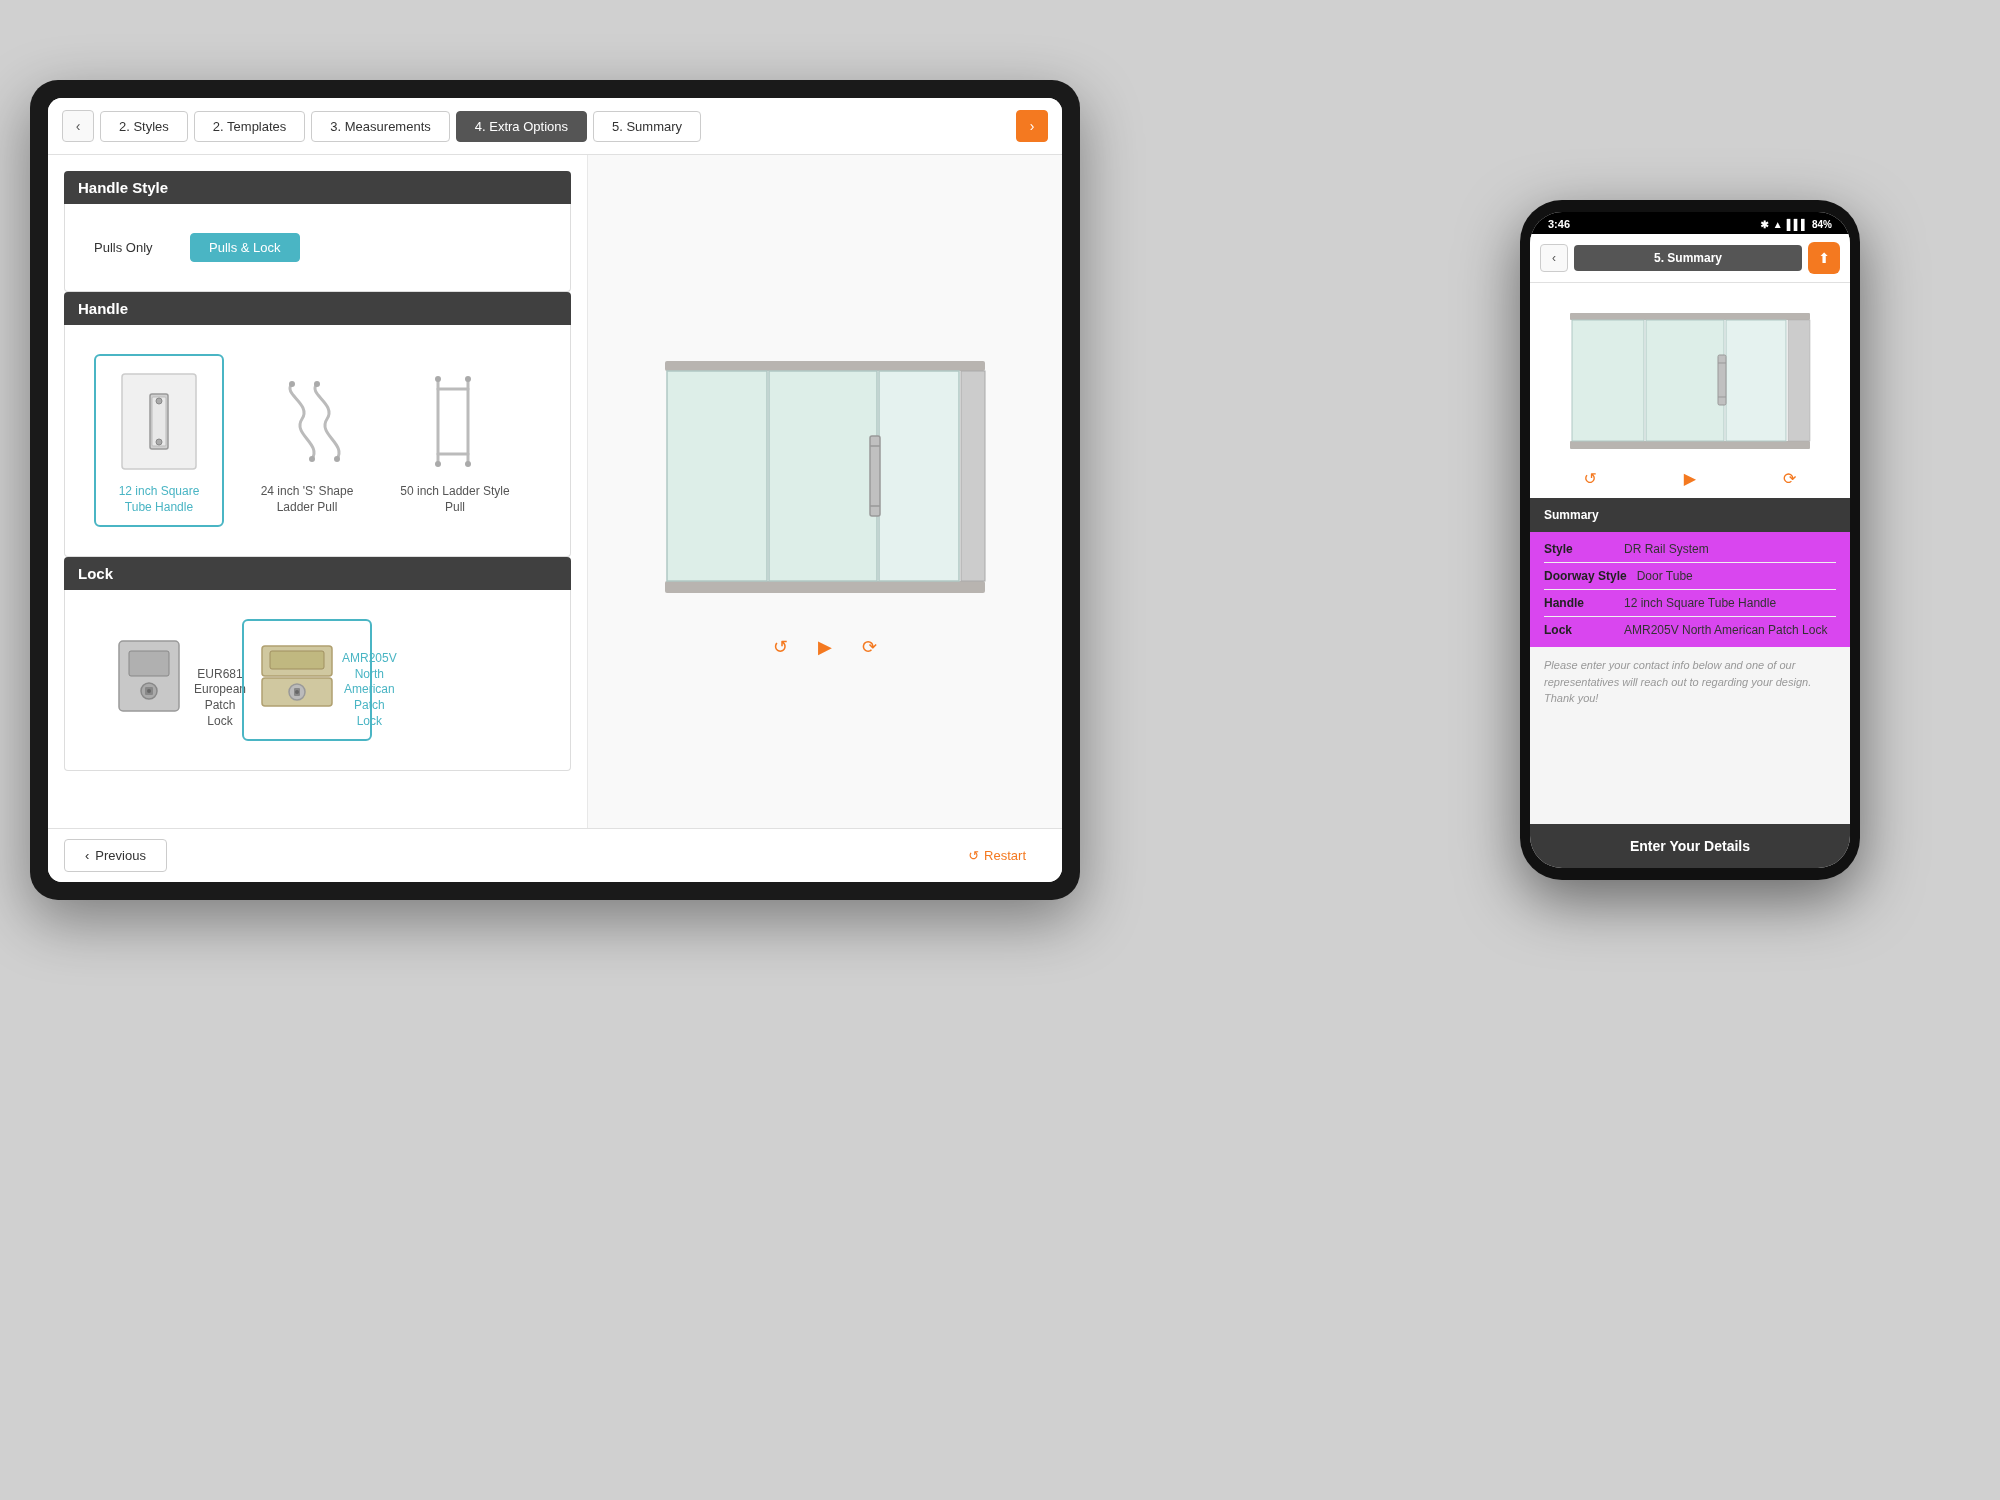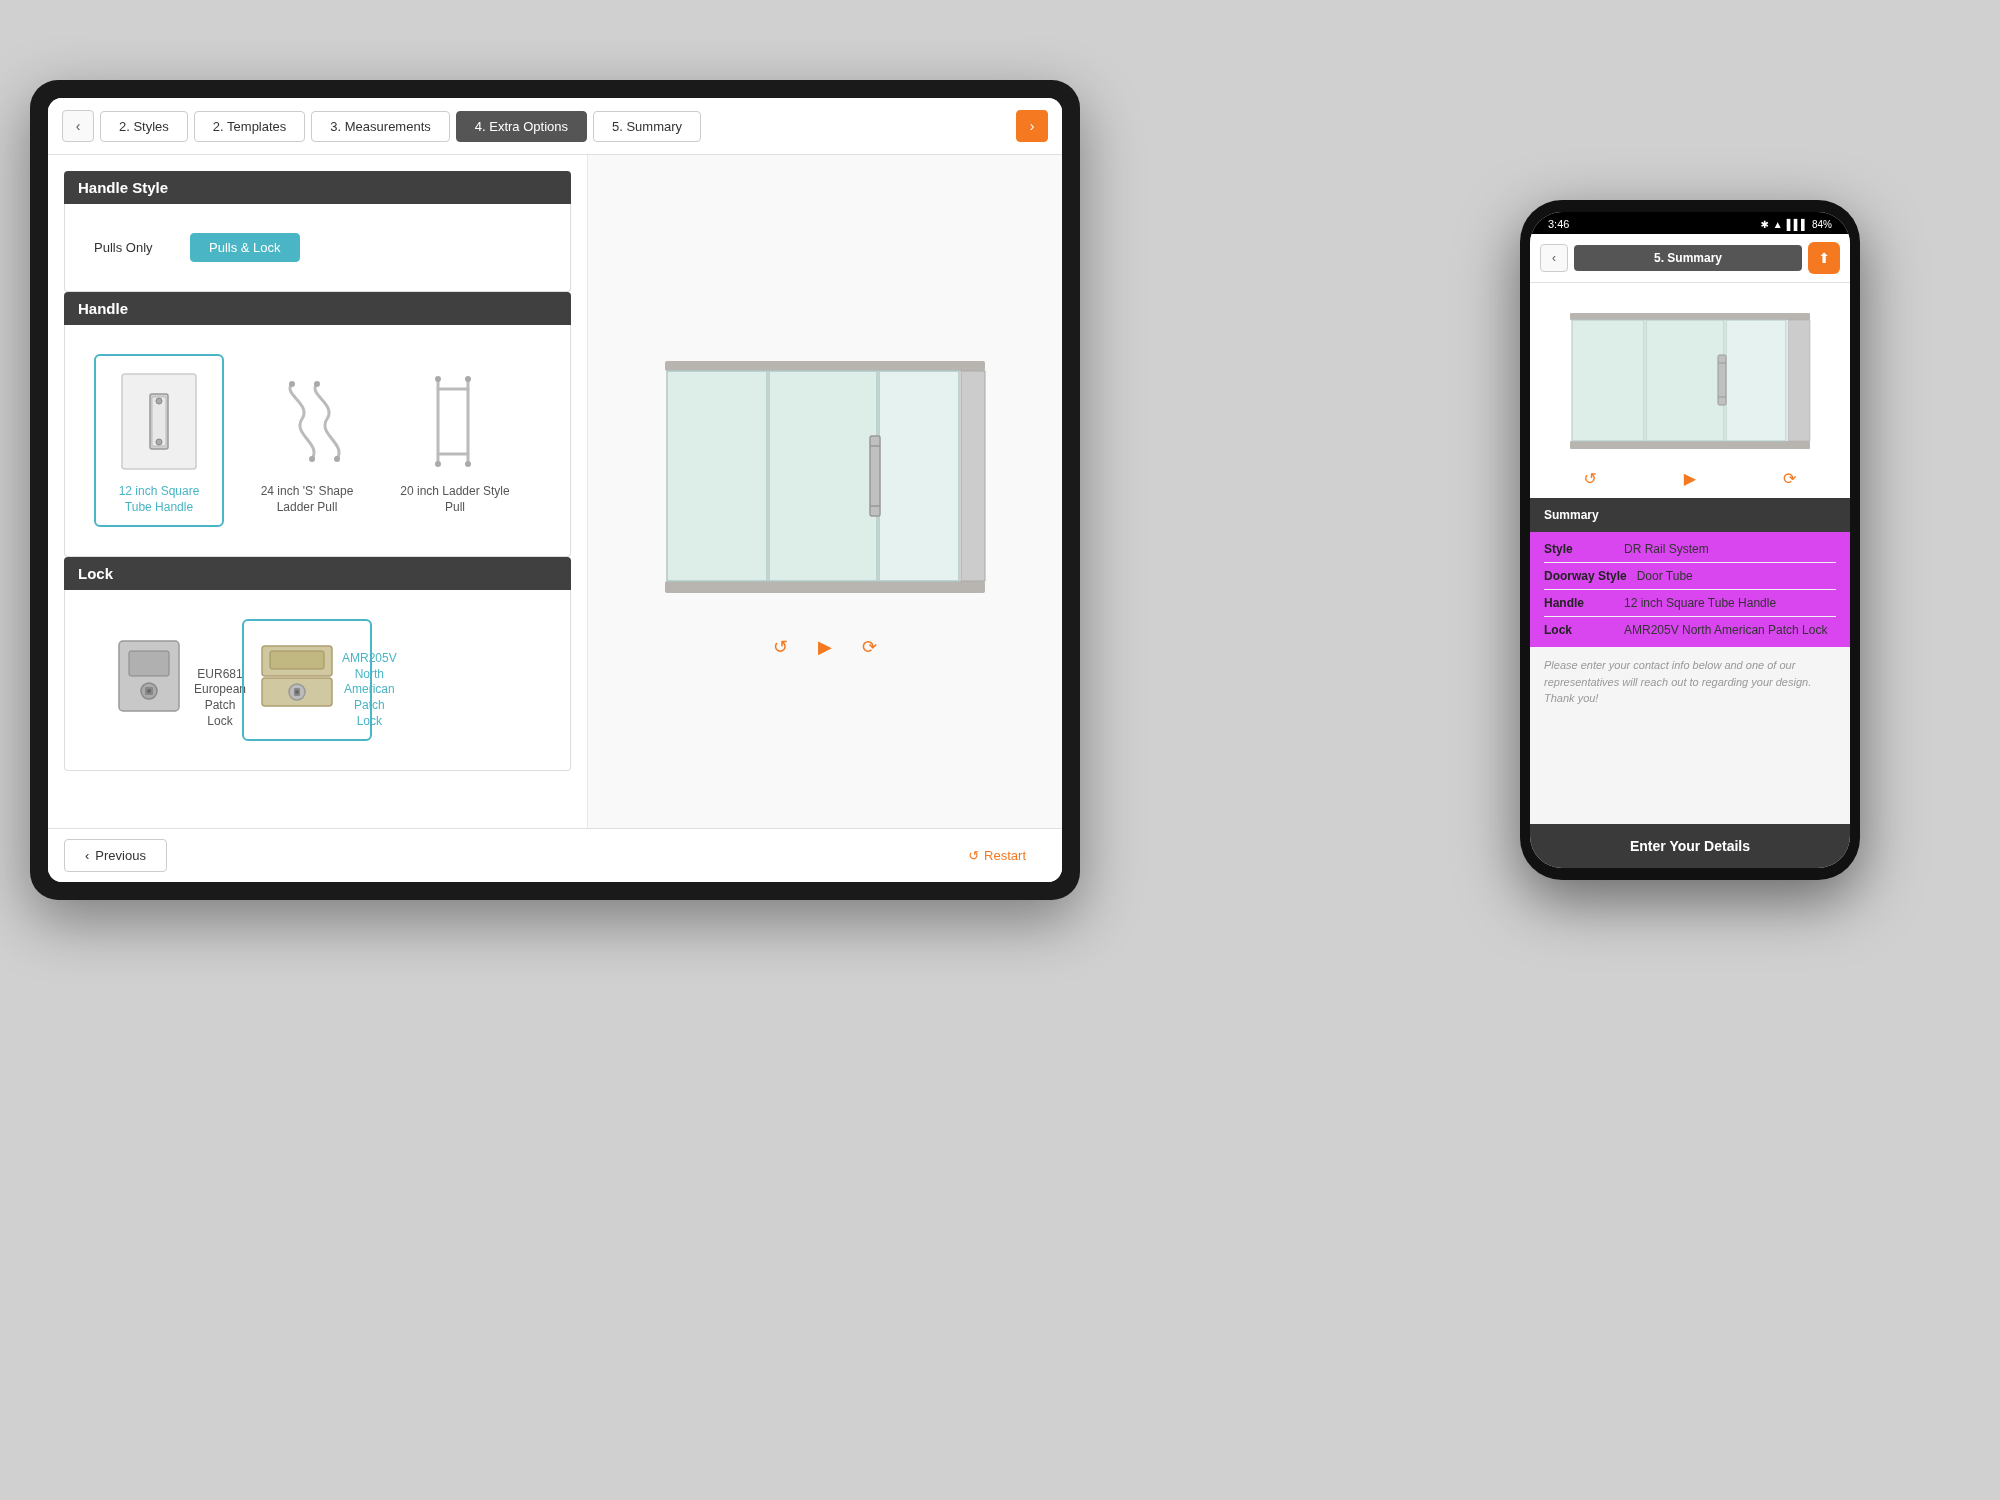--- a/index.html
+++ b/index.html
@@ -300,21 +300,21 @@
 
     
     .status-bar {
       background: #000;
       color: #fff;
       display: flex;
       justify-content: space-between;
       align-items: center;
       padding: 6px 18px 4px;
       font-size: 11px;
-      font-weight: 400;
+      font-weight: 700;
       flex-shrink: 0;
     }
     .status-right {
       display: flex;
       align-items: center;
       gap: 4px;
       font-size: 10px;
     }
 
     
@@ -517,21 +517,21 @@
                     <line x1="28" y1="20" x2="58" y2="20" stroke="#bbb" stroke-width="3" stroke-linecap="round"></line>
 
                     <line x1="28" y1="85" x2="58" y2="85" stroke="#bbb" stroke-width="3" stroke-linecap="round"></line>
 
                     <circle cx="28" cy="10" r="3" fill="#aaa"></circle>
                     <circle cx="58" cy="10" r="3" fill="#aaa"></circle>
                     <circle cx="28" cy="95" r="3" fill="#aaa"></circle>
                     <circle cx="58" cy="95" r="3" fill="#aaa"></circle>
                   </svg>
                 </div>
-                <span class="handle-option-label">20 inch Ladder Style Pull</span>
+                <span class="handle-option-label">50 inch Ladder Style Pull</span>
               </div>
 
             </div>
           </div>
         </div>
 
         <div>
           <div class="section-header">Lock</div>
           <div class="section-body">
             <div class="lock-options">

